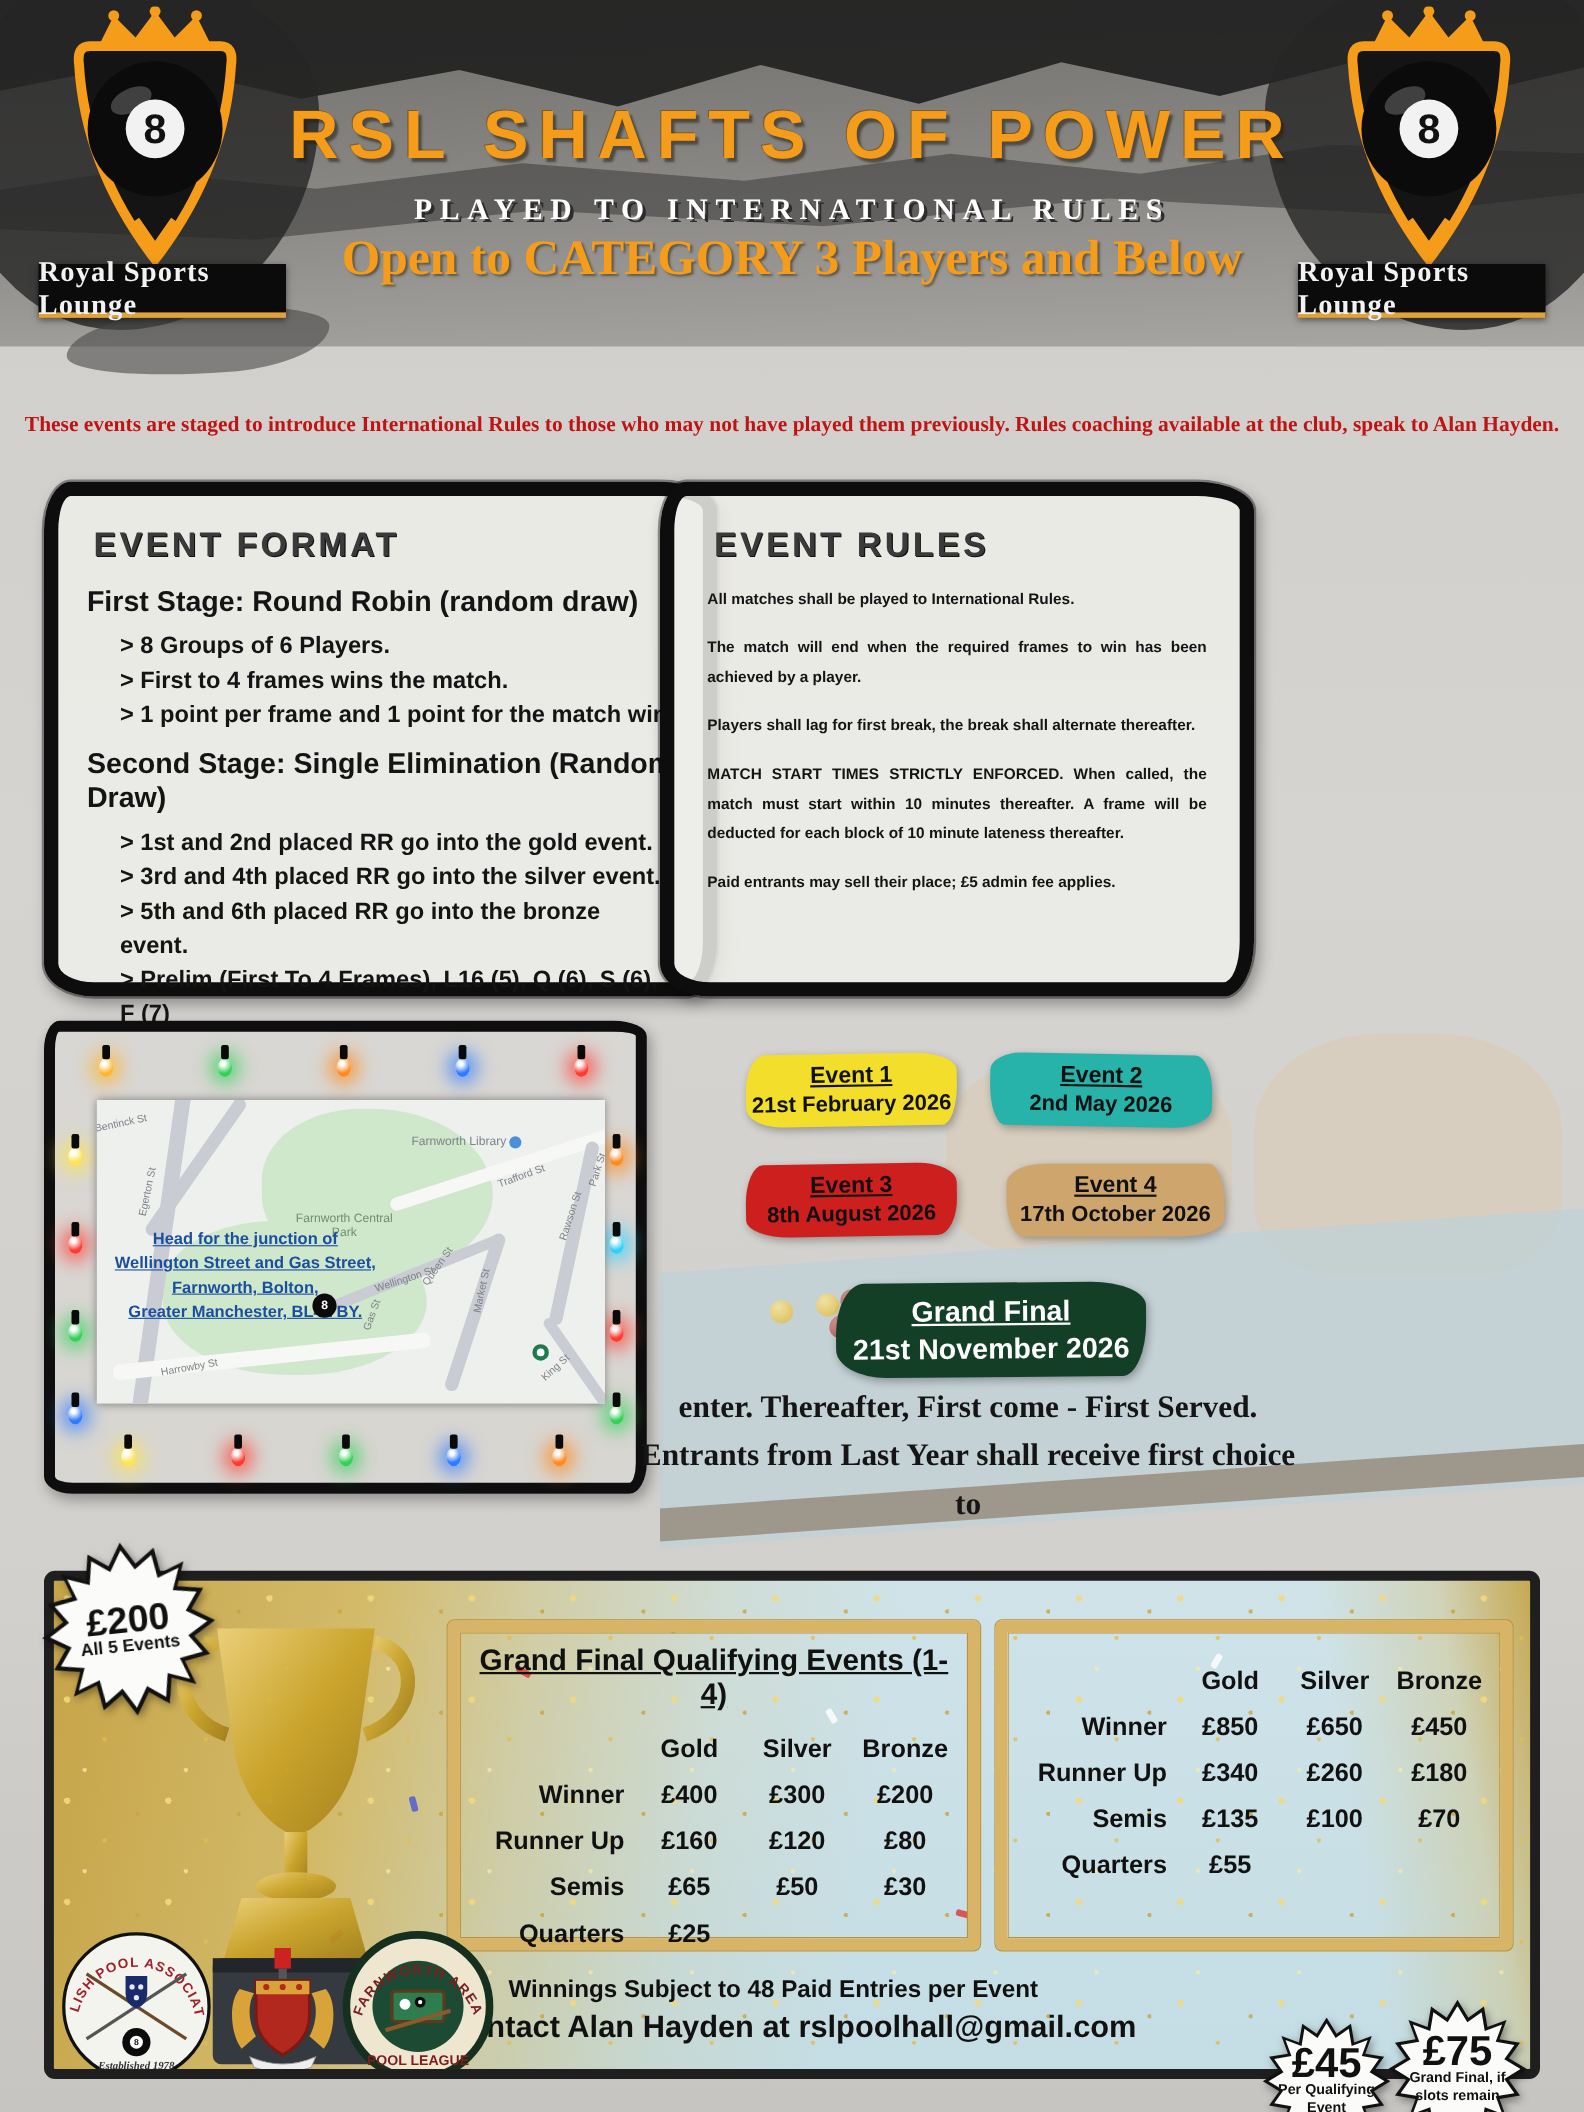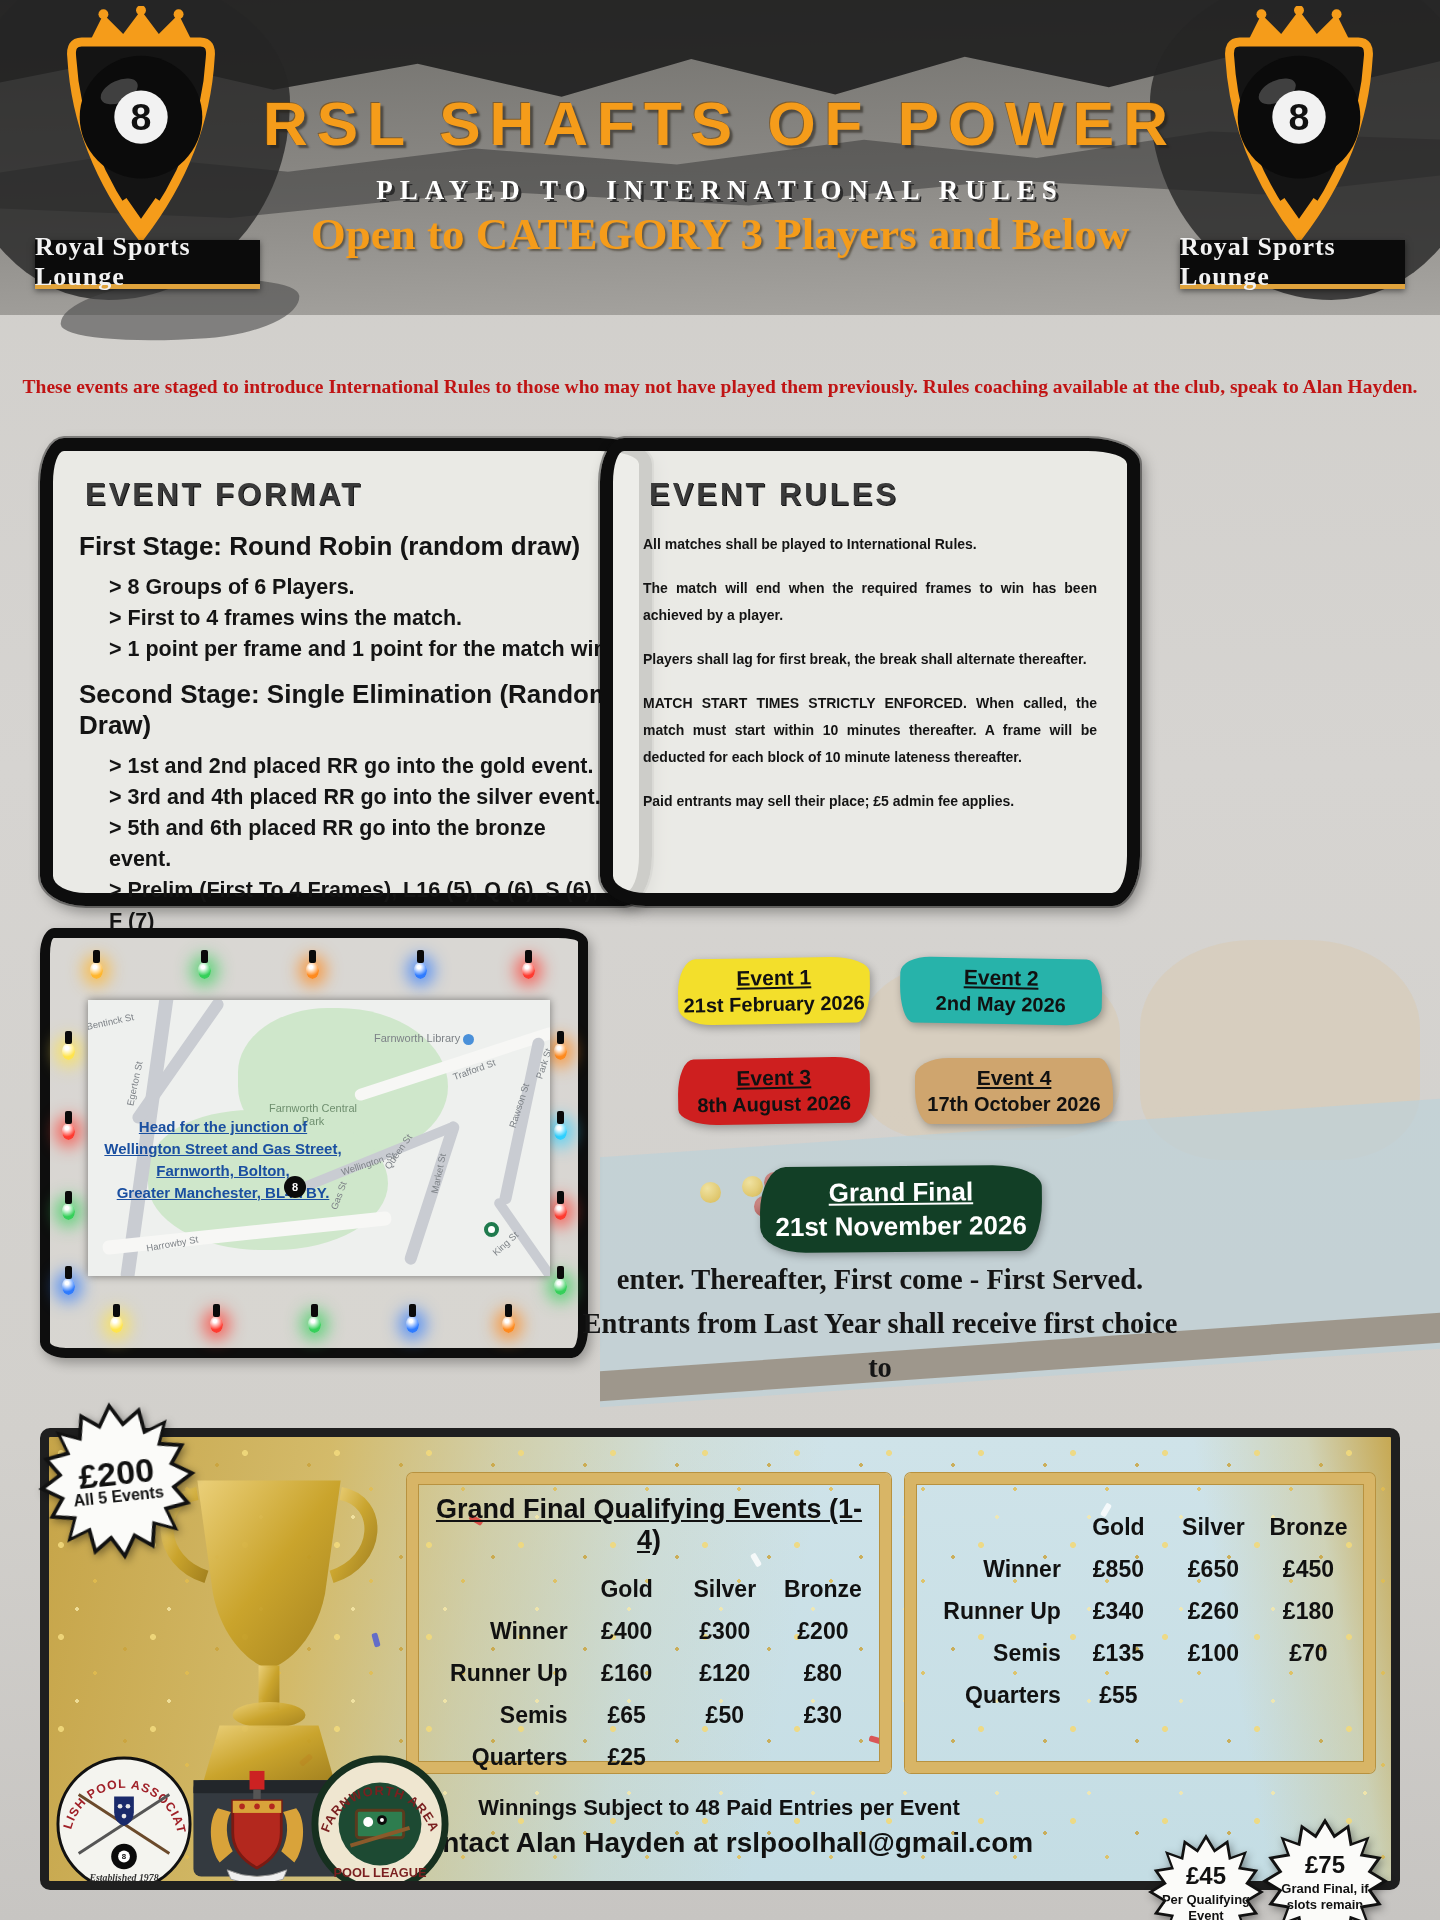--- a/index.html
+++ b/index.html
@@ -112,33 +112,33 @@
   .confetti{position:absolute;width:14px;height:6px;border-radius:2px;opacity:.8;}
   .trophy{position:absolute;left:85px;top:20px;width:270px;height:430px;}
   .ptable{position:absolute;top:36px;box-sizing:border-box;border:11px solid #d8b566;border-radius:6px;
     box-shadow:0 0 0 1px #b8923f, inset 0 0 0 1px #b8923f;padding:10px 8px 6px 8px;}
   .pt-quali{left:358px;width:484px;height:300px;}
   .pt-final{left:856px;width:470px;height:300px;}
   .pt-title{text-align:center;font-size:27px;font-weight:bold;color:#111;text-decoration:underline;margin-bottom:12px;}
   .pt-grid{display:grid;grid-template-columns:34% 22% 22% 22%;row-gap:15px;align-items:center;margin-top:20px;}
   .pt-cell{font-size:23px;font-weight:bold;color:#111;text-align:center;}
   .pt-label{text-align:right;padding-right:10px;}
-  .gold-note{position:absolute;left:320px;top:358px;width:700px;text-align:center;font-size:22px;font-weight:bold;color:#111;}
+  .gold-note{position:absolute;left:304px;top:358px;width:700px;text-align:center;font-size:22px;font-weight:bold;color:#111;}
   .gold-contact{position:absolute;left:270px;top:390px;width:800px;text-align:center;font-size:28px;font-weight:bold;color:#111;}
   .logo{position:absolute;}
   .gmc-cap{position:absolute;left:120px;top:446px;width:190px;text-align:center;font-size:11px;font-weight:bold;color:#2a2a2a;}
   
   .star{position:absolute;z-index:30;filter:drop-shadow(2px 3px 4px rgba(0,0,0,.4));}
   .star-outer{width:100%;height:100%;background:#111;
     clip-path:polygon(50% 0%,57.8% 12.9%,69.1% 4.9%,71.6% 19.7%,85.4% 14.6%,80.3% 28.4%,95.1% 30.9%,87.1% 42.2%,100% 50%,87.1% 57.8%,95.1% 69.1%,80.3% 71.6%,85.4% 85.4%,71.6% 80.3%,69.1% 95.1%,57.8% 87.1%,50% 100%,42.2% 87.1%,30.9% 95.1%,28.4% 80.3%,14.6% 85.4%,19.7% 71.6%,4.9% 69.1%,12.9% 57.8%,0% 50%,12.9% 42.2%,4.9% 30.9%,19.7% 28.4%,14.6% 14.6%,28.4% 19.7%,30.9% 4.9%,42.2% 12.9%);
     display:flex;align-items:center;justify-content:center;}
   .star-inner{width:91%;height:91%;background:#fbfbf9;
     clip-path:polygon(50% 0%,57.8% 12.9%,69.1% 4.9%,71.6% 19.7%,85.4% 14.6%,80.3% 28.4%,95.1% 30.9%,87.1% 42.2%,100% 50%,87.1% 57.8%,95.1% 69.1%,80.3% 71.6%,85.4% 85.4%,71.6% 80.3%,69.1% 95.1%,57.8% 87.1%,50% 100%,42.2% 87.1%,30.9% 95.1%,28.4% 80.3%,14.6% 85.4%,19.7% 71.6%,4.9% 69.1%,12.9% 57.8%,0% 50%,12.9% 42.2%,4.9% 30.9%,19.7% 28.4%,14.6% 14.6%,28.4% 19.7%,30.9% 4.9%,42.2% 12.9%);
     display:flex;flex-direction:column;align-items:center;justify-content:center;text-align:center;}
-  .star-price{font-size:24px;font-weight:bold;color:#111;line-height:32px;}
+  .star-price{font-size:38px;font-weight:bold;color:#111;line-height:32px;}
   .star-label{font-size:13px;font-weight:bold;color:#111;line-height:16px;}
 </style>
 </head>
 <body>
 
 <div id="poster">
 
   <div class="hdr-band"></div>
   <div class="grunge-top"></div>
   <div class="grunge-streak"></div>

